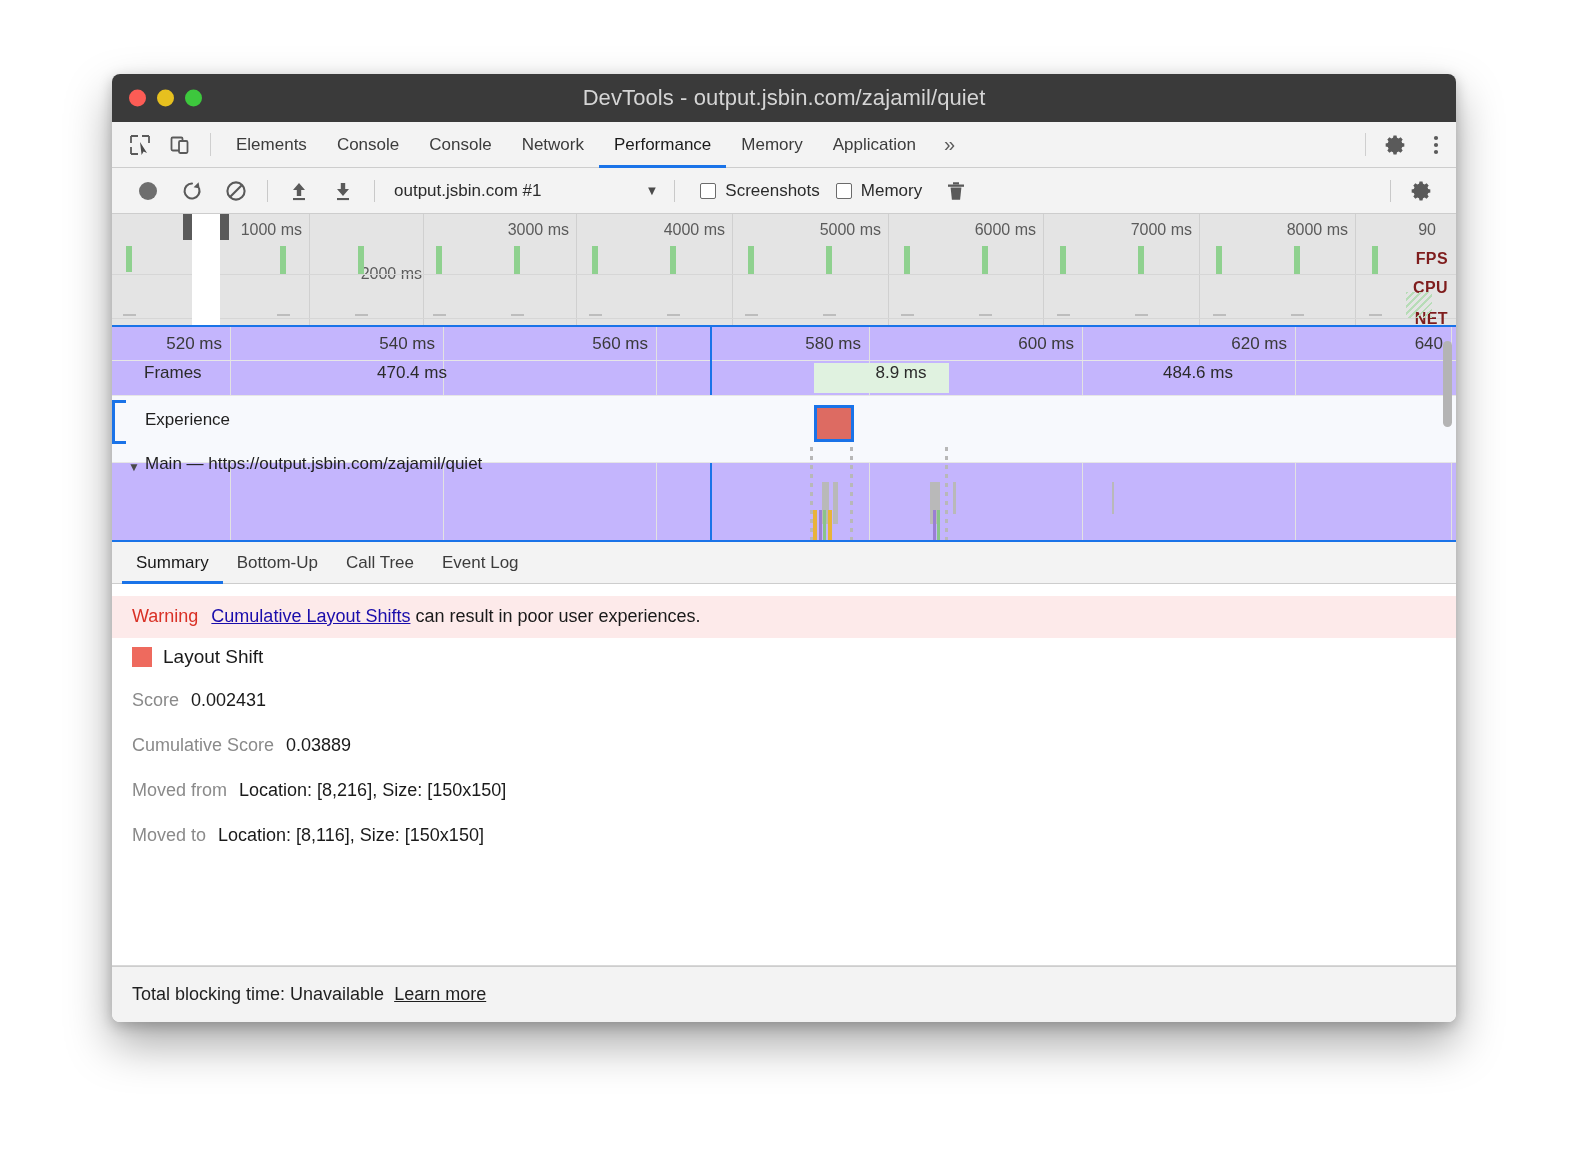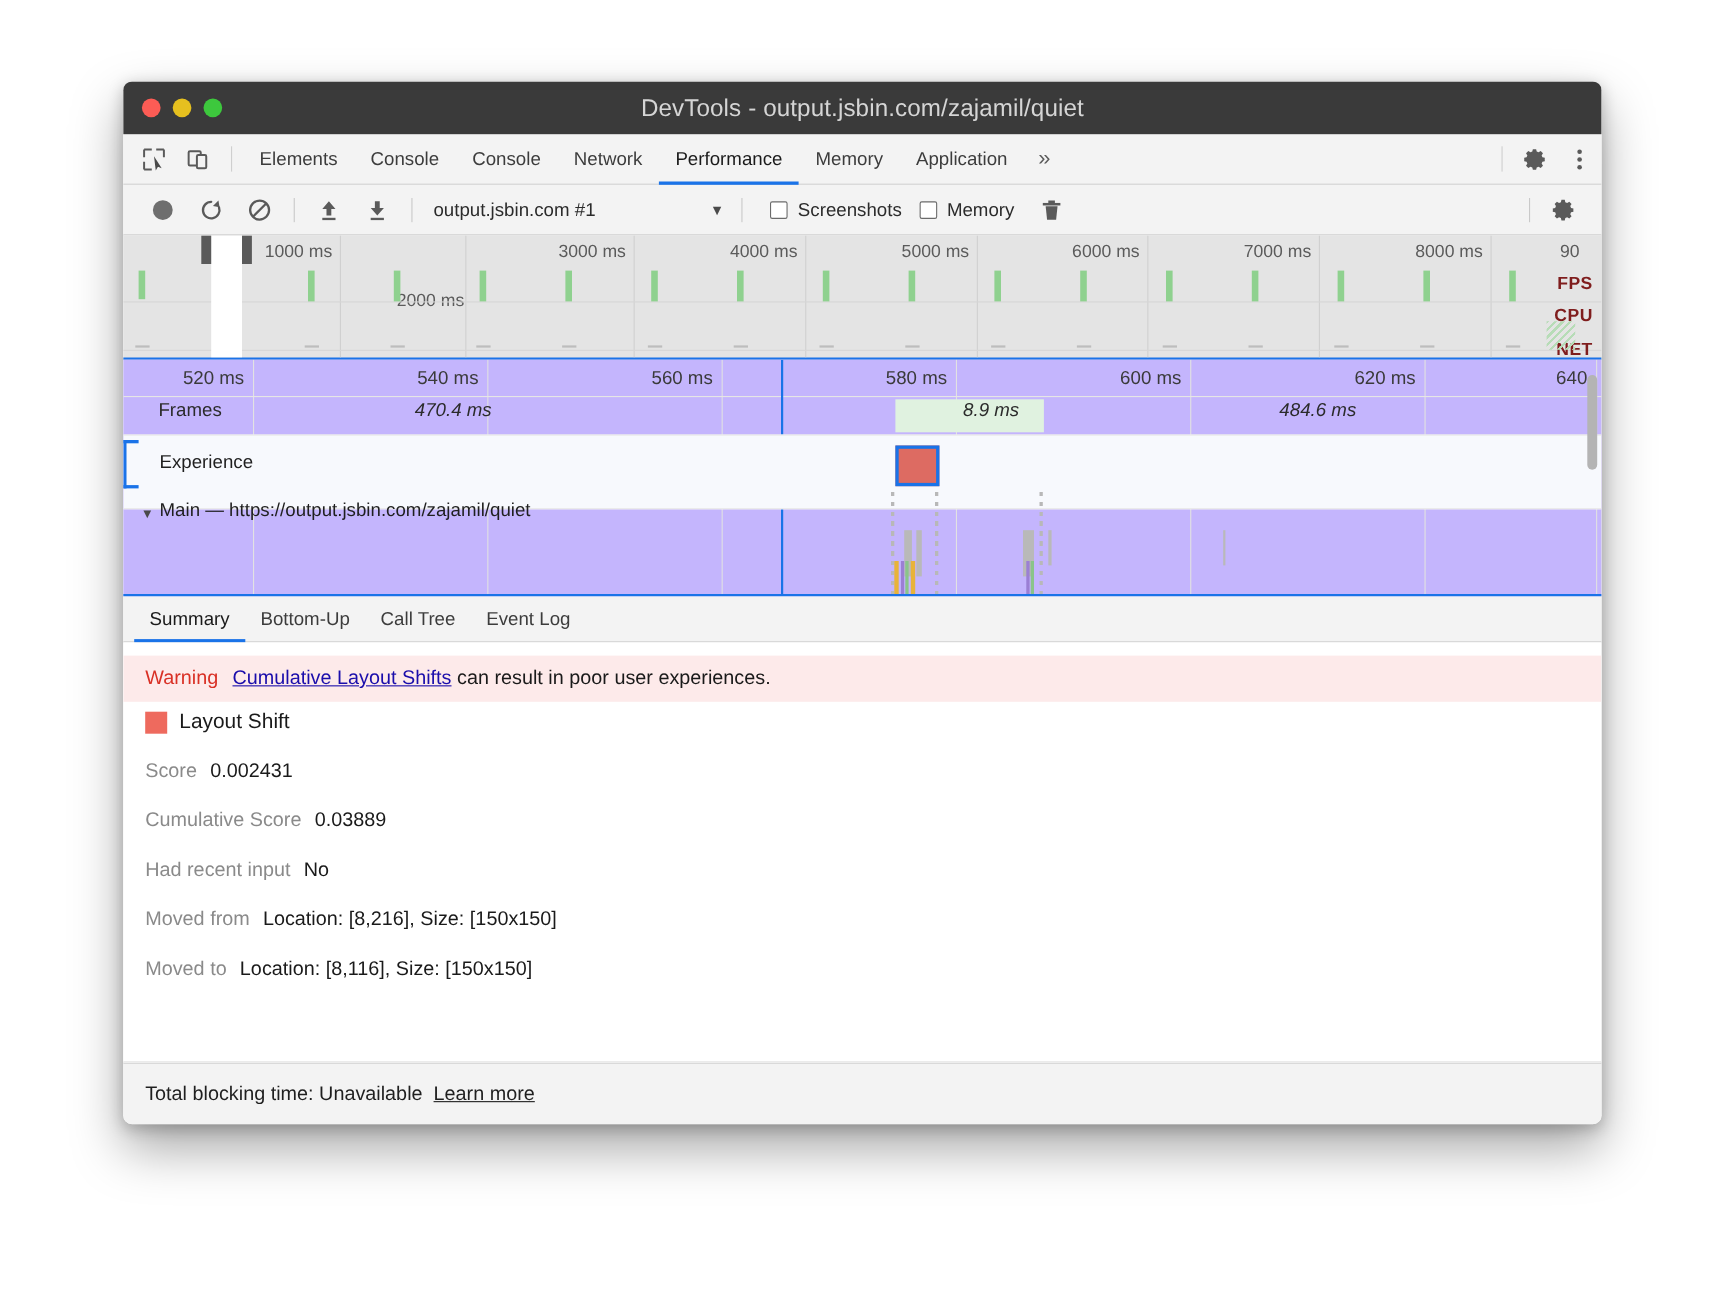--- a/index.html
+++ b/index.html
@@ -218,21 +218,20 @@
   }
   #frames-label {
     position: absolute;
     font-size: 17px; color: #2b2b2b;
   }
   .frame-dur {
     position: absolute;
     font-size: 17px; color: #2b2b2b;
     text-align: center;
     white-space: nowrap;
-    font-style: italic;
   }
   #frame-green {
     position: absolute;
     background: #e0f2e0;
   }
   #exp-row {
     position: absolute; left: 0; right: 0;
     background: #f7f9fd;
     border-top: 1px solid #e6e6e6;
     border-bottom: 1px solid #e6e6e6;
@@ -652,24 +651,20 @@
 
     <div class="kv-row">
       <span class="kv-key">Score</span>
       <span class="kv-val">0.002431</span>
     </div>
     <div class="kv-row">
       <span class="kv-key">Cumulative Score</span>
       <span class="kv-val">0.03889</span>
     </div>
     <div class="kv-row">
-      <span class="kv-key">Had recent input</span>
-      <span class="kv-val">No</span>
-    </div>
-    <div class="kv-row">
       <span class="kv-key">Moved from</span>
       <span class="kv-val">Location: [8,216], Size: [150x150]</span>
     </div>
     <div class="kv-row">
       <span class="kv-key">Moved to</span>
       <span class="kv-val">Location: [8,116], Size: [150x150]</span>
     </div>
     <div id="details-bottom-line"></div>
   </div>
 

